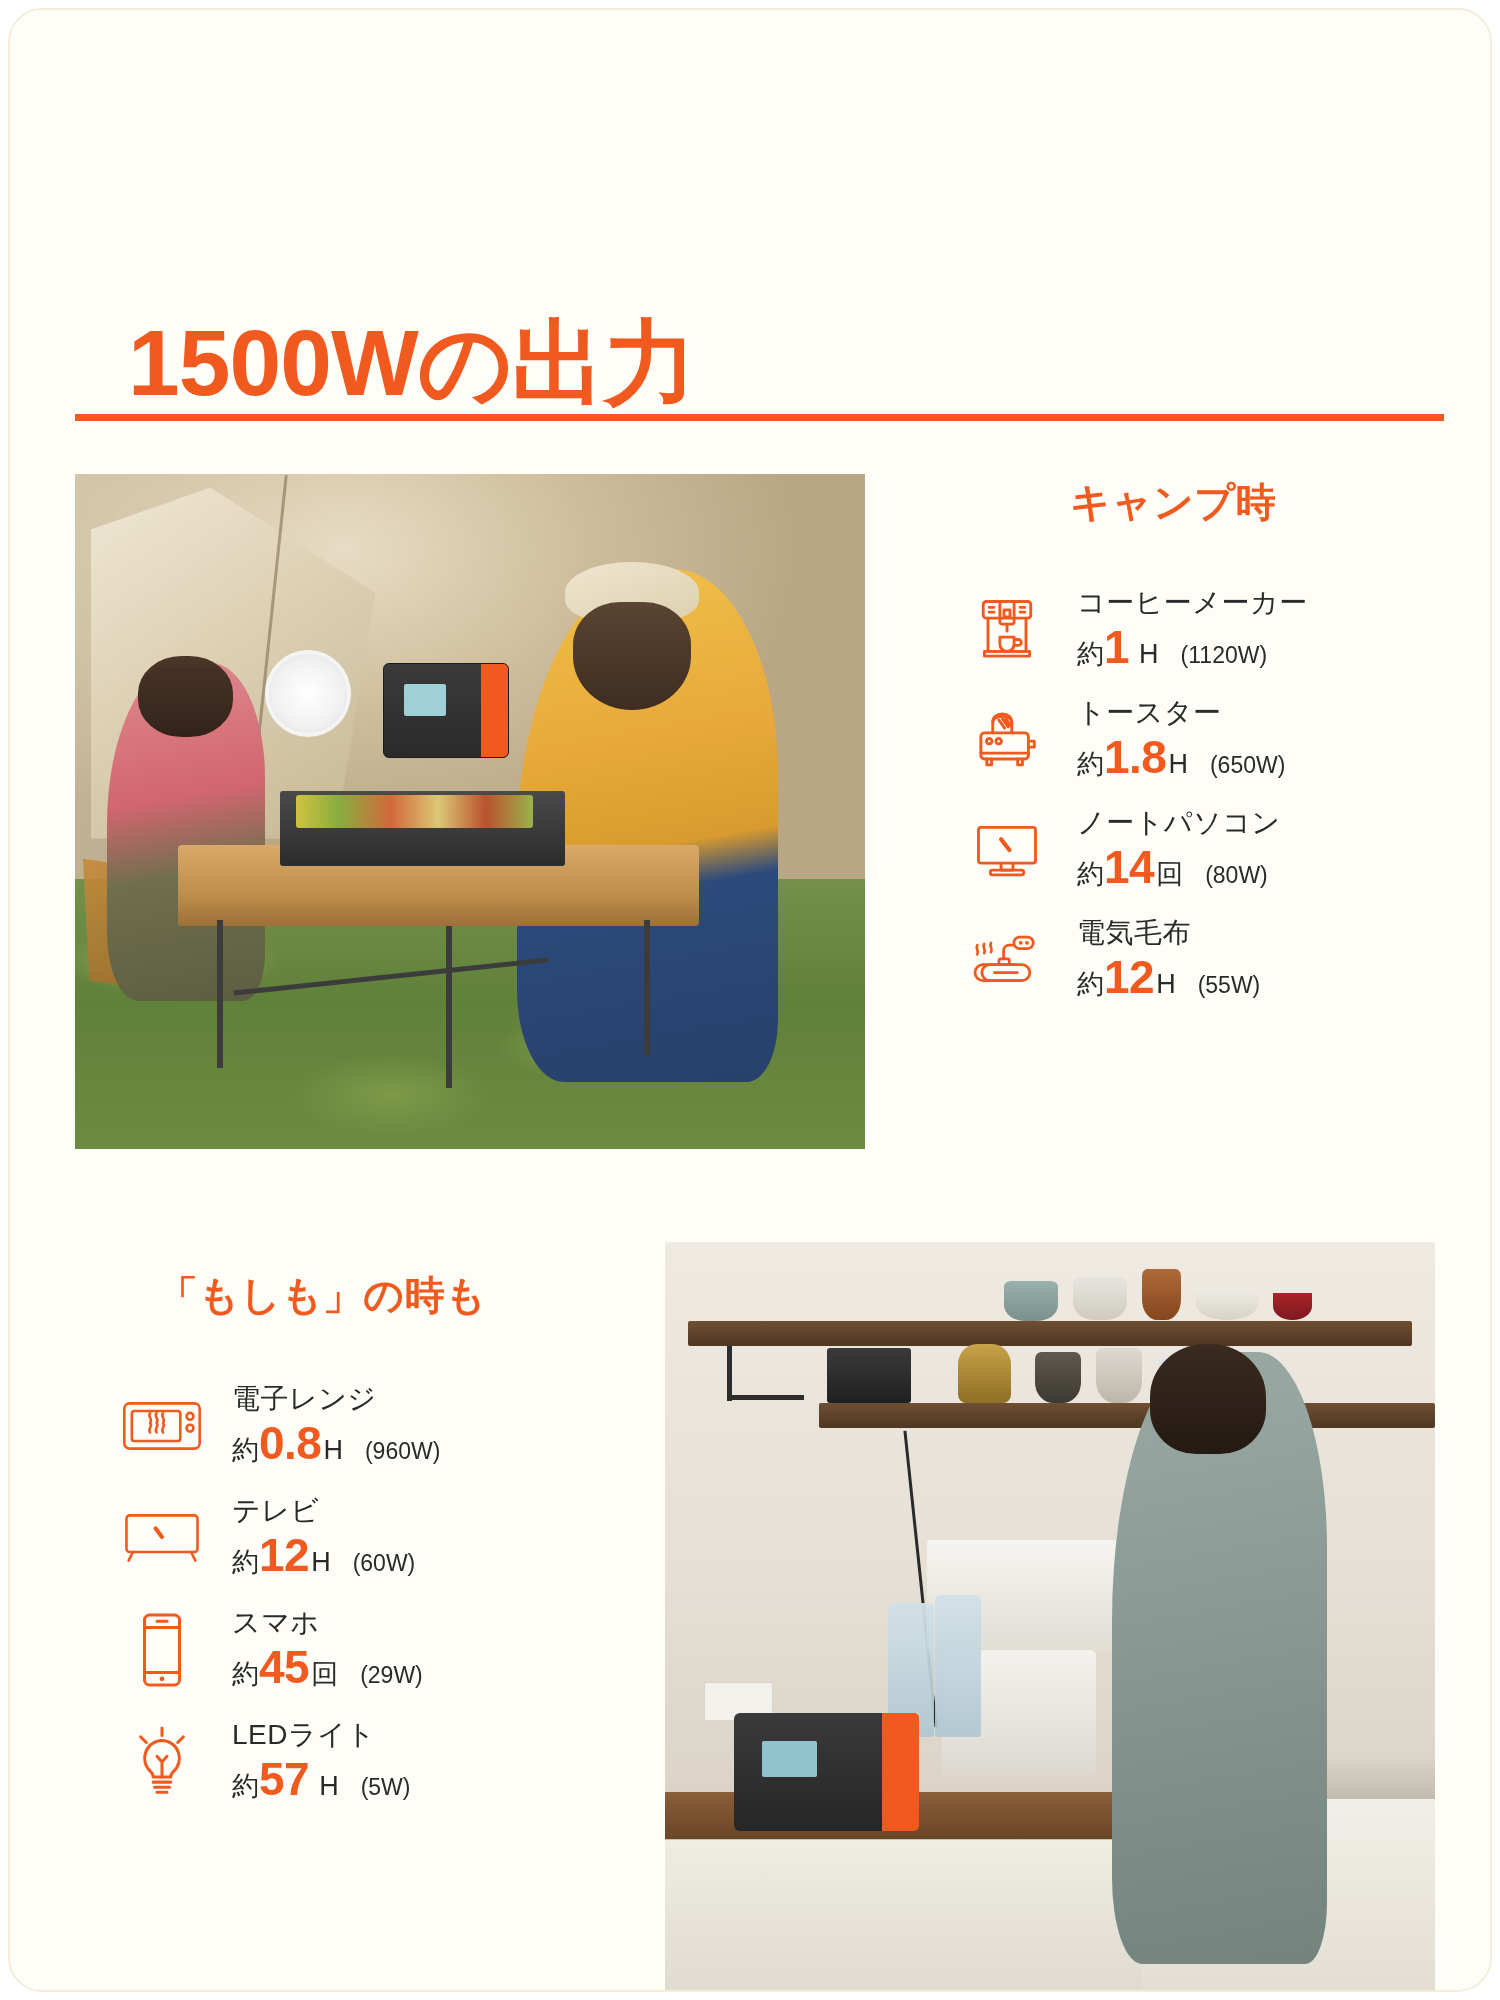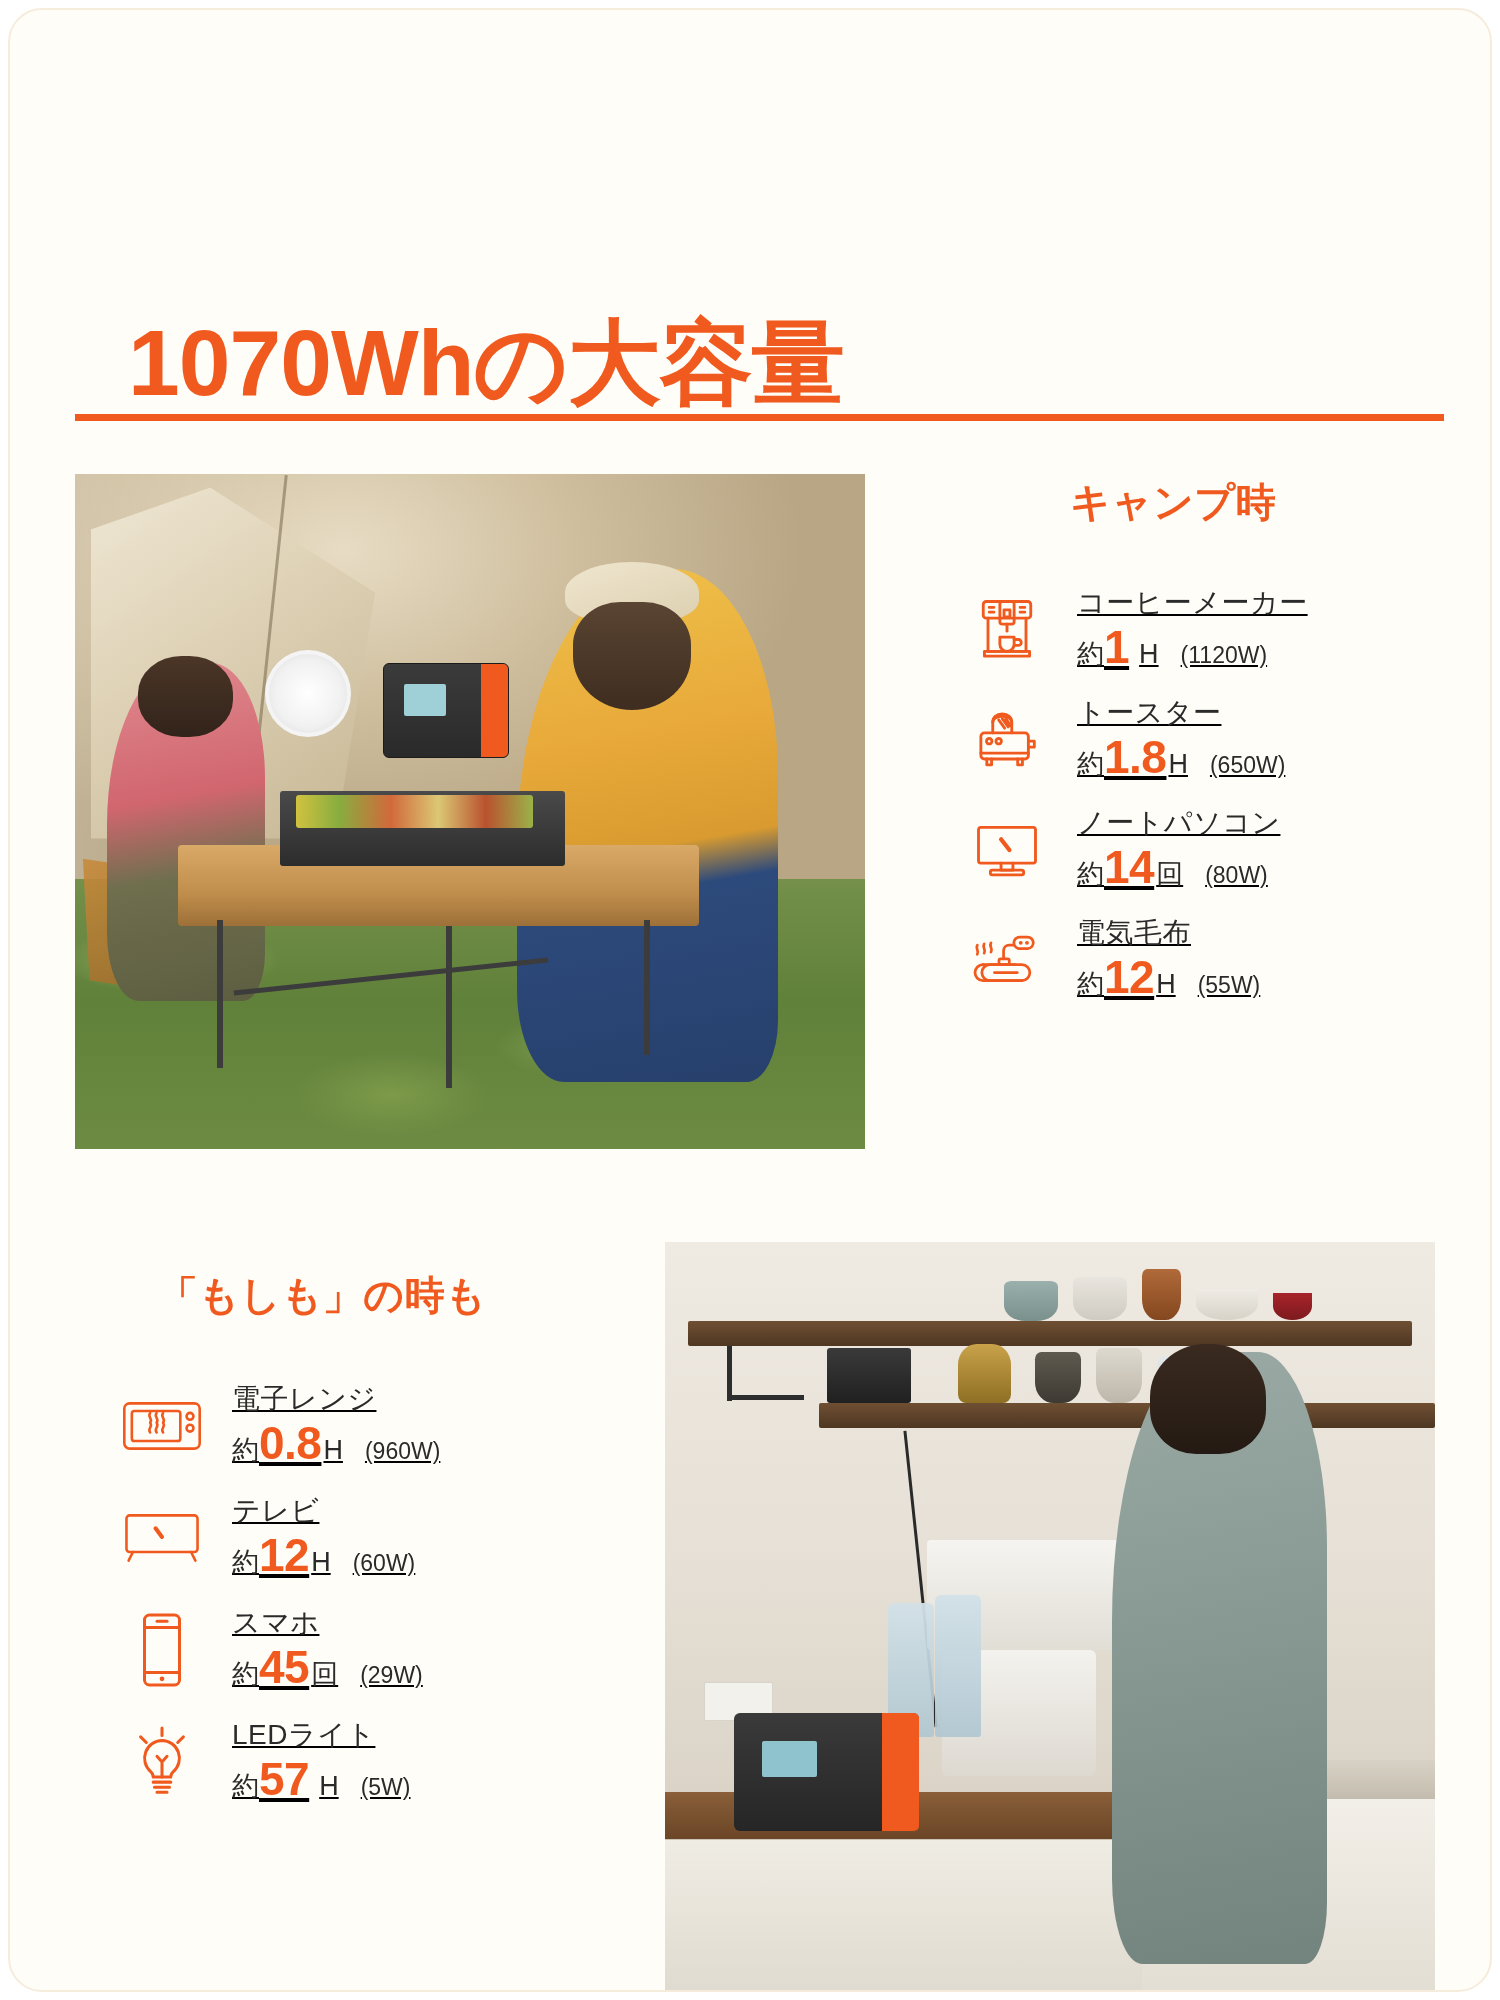--- a/index.html
+++ b/index.html
@@ -268,21 +268,20 @@
   
   .applist { position: absolute; }
   .applist-camp { left: 945px; top: 565px; width: 470px; }
   .applist-emg  { left: 100px; top: 1360px; width: 450px; }
 
   .app-row {
     position: relative;
     display: flex;
     align-items: center;
     height: 108px;
-    text-decoration: underline;
   }
   .applist-camp .app-row { height: 110px; }
   .applist-emg  .app-row { height: 112px; }
 
   .app-icon {
     width: 104px;
     min-width: 104px;
     display: flex;
     align-items: center;
     justify-content: center;
@@ -326,21 +325,20 @@
     font-size: 23px;
     margin-left: 22px;
   }
 </style>
 </head>
 <body>
 
 <div class="card">
 
   <div class="headline">
-    <span>1070Whの大容量</span>
     <span>1500Wの出力</span>
   </div>
 
   <div class="divider"></div>
 
   <div class="photo photo-camp">
     <div class="camp-bg"></div>
     <div class="camp-tentline"></div>
     <div class="camp-tentleft"></div>
     <div class="camp-tentseam"></div>

